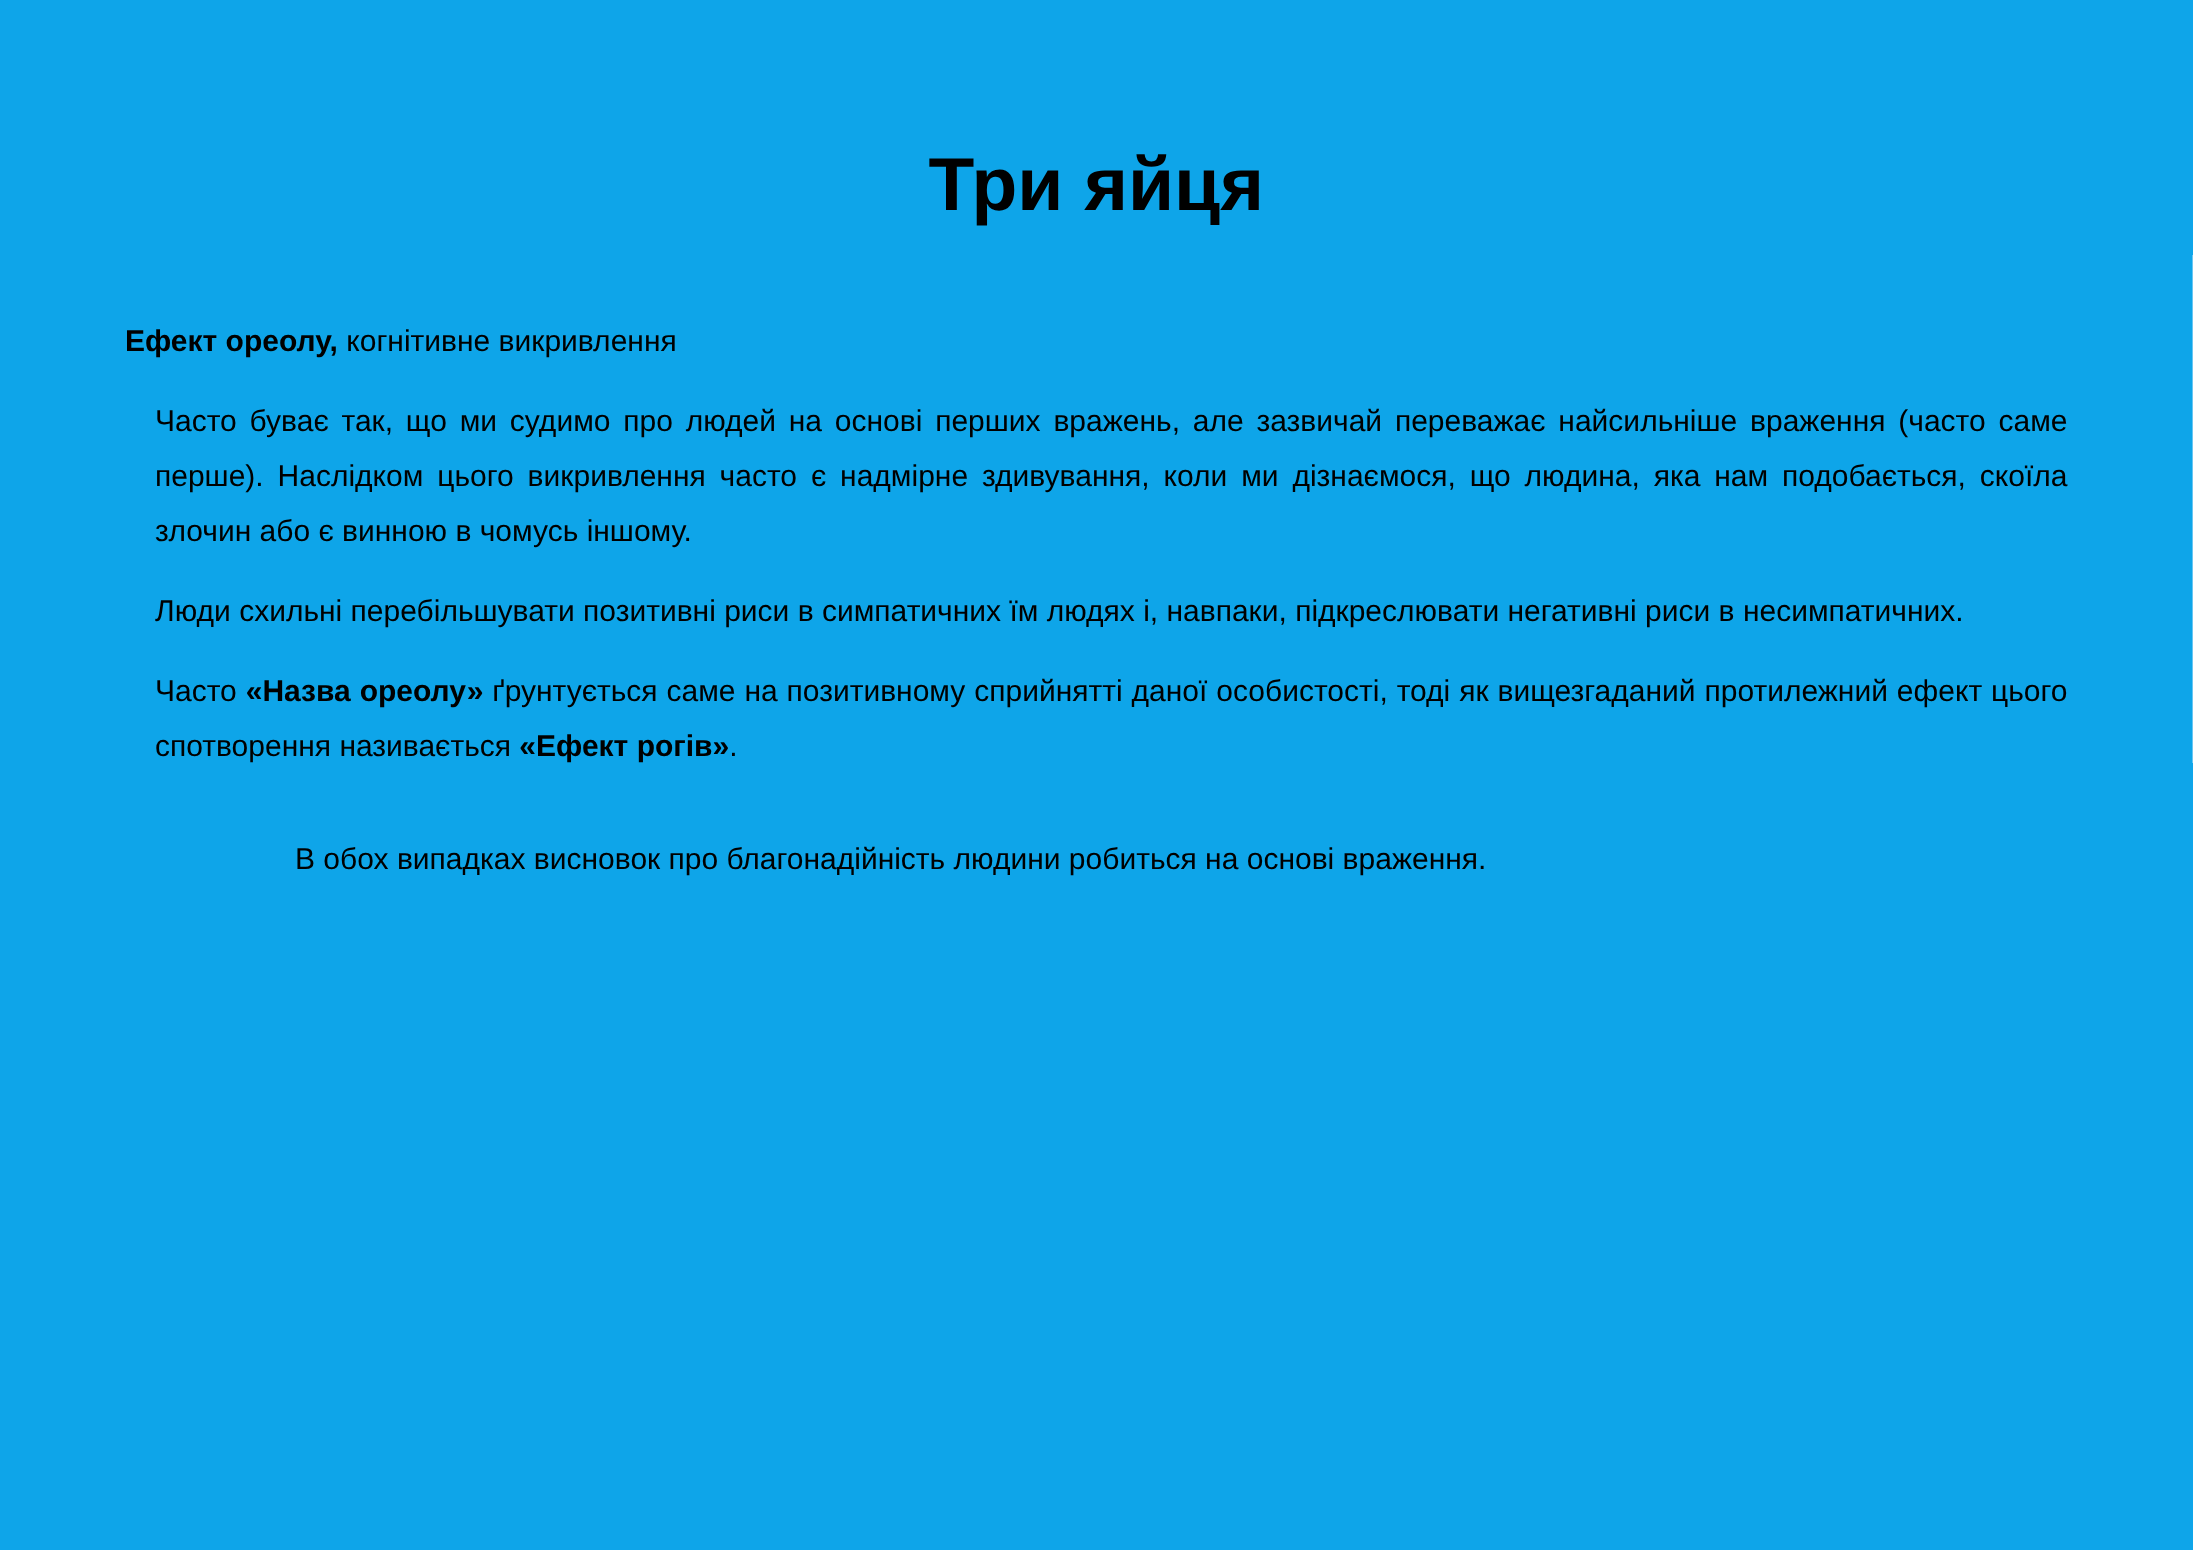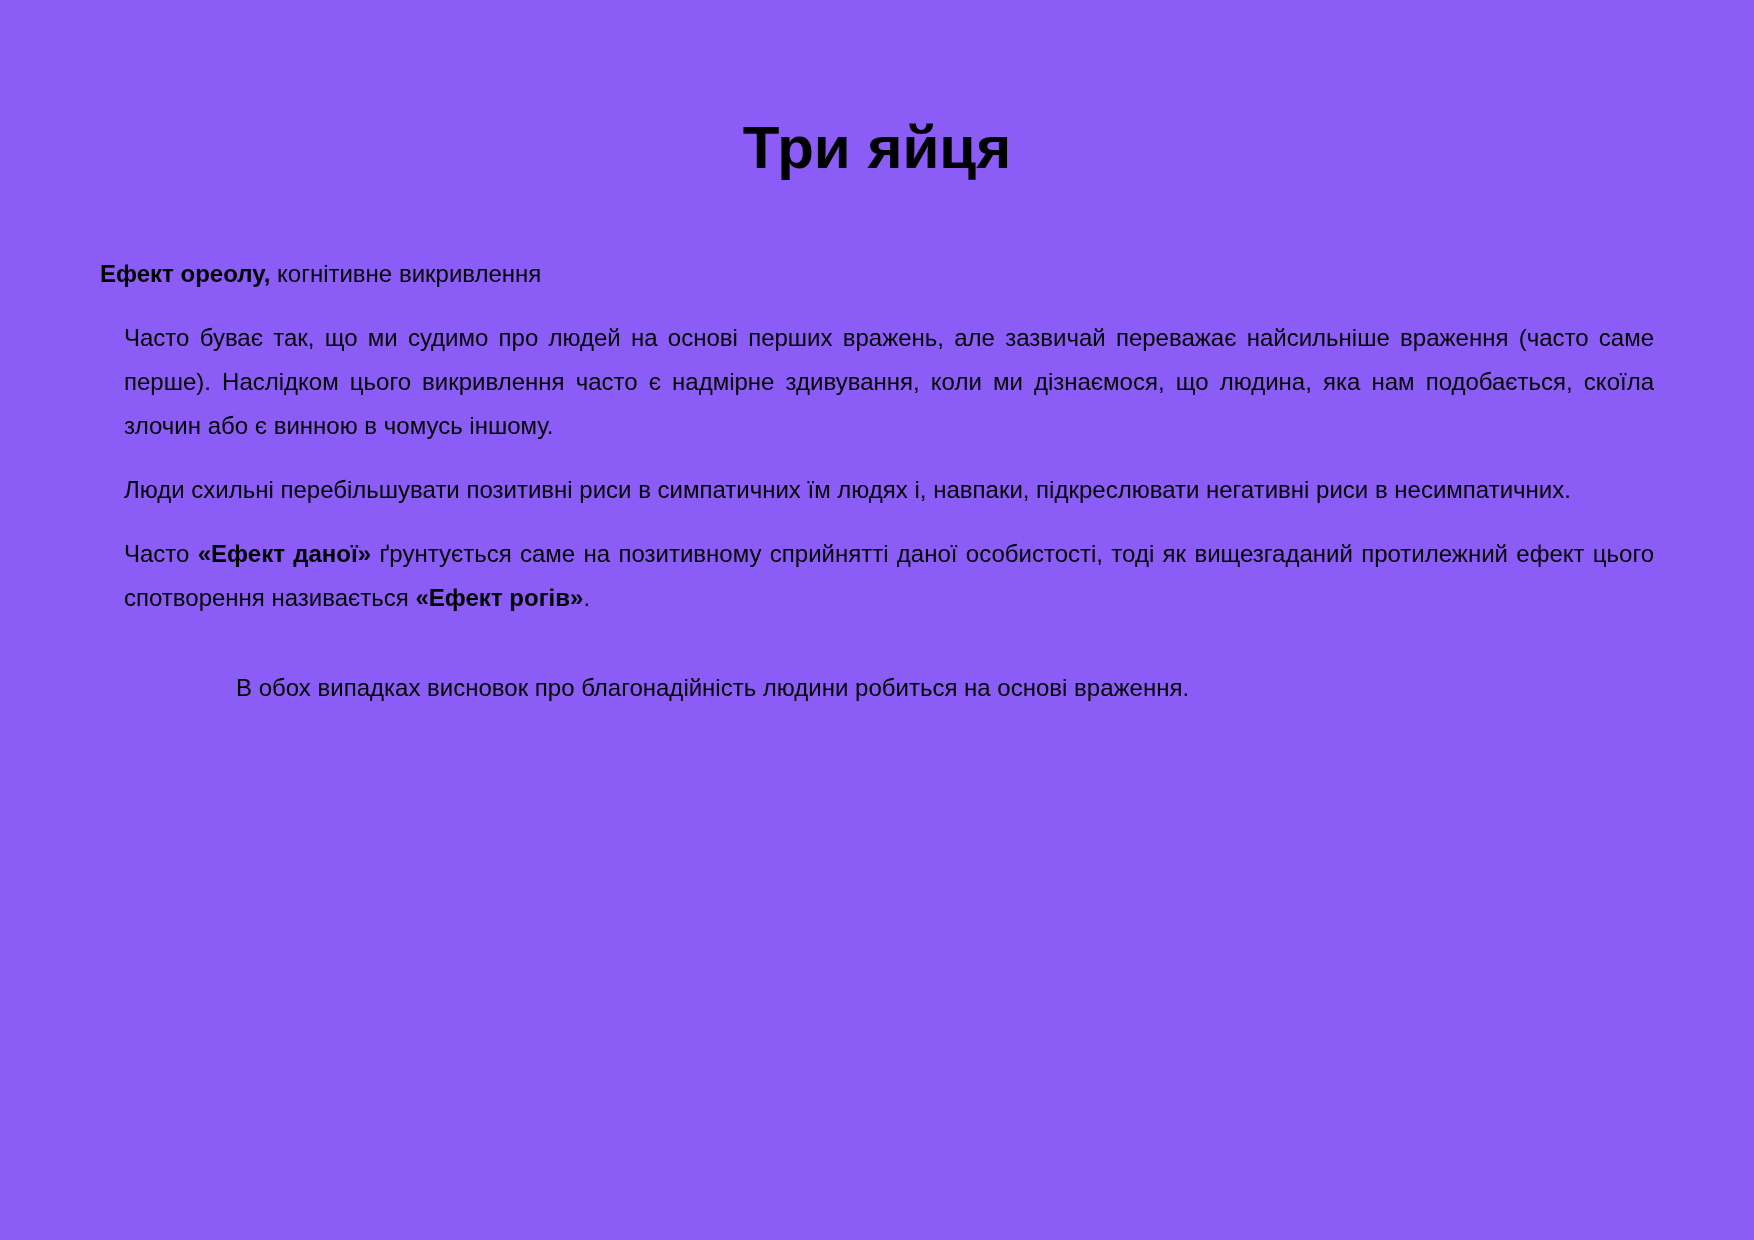--- a/index.html
+++ b/index.html
@@ -12,21 +12,21 @@
     height: 1240px;
     overflow: hidden;
     font-family: "Liberation Sans", "DejaVu Sans", sans-serif;
     color: #000000;
   }
   .page {
     box-sizing: border-box;
     width: 1754px;
     height: 1240px;
     padding: 0 100px;
-    background: #8b5cf6;
+    background: #0ea5e9;
   }
   .doc-title {
     margin: 0;
     padding-top: 112px;
     padding-bottom: 0;
     text-align: center;
     font-size: 60px;
     line-height: 72px;
     font-weight: 700;
     letter-spacing: 0px;
@@ -61,18 +61,18 @@
   <h1 class="doc-title">Три яйця</h1>
 
   <div class="body-text">
 
     <p class="left"><b>Ефект ореолу,</b><span> когнітивне викривлення</span></p>
 
     <p class="justified"><span>Часто буває так, що ми судимо про людей на основі перших вражень, але зазвичай переважає найсильніше враження (часто саме перше). Наслідком цього викривлення часто є надмірне здивування, коли ми дізнаємося, що людина, яка нам подобається, скоїла злочин або є винною в чомусь іншому.</span></p>
 
     <p class="justified"><span>Люди схильні перебільшувати позитивні риси в симпатичних їм людях і, навпаки, підкреслювати негативні риси в несимпатичних.</span></p>
 
-    <p class="justified"><span>Часто </span><b>«Ефект даної»</b><span> ґрунтується саме на позитивному сприйнятті даної особистості, тоді як вищезгаданий протилежний ефект цього спотворення називається </span><b>«Ефект рогів»</b><span>.</span></p>
+    <p class="justified"><span>Часто </span><b>«Назва ореолу»</b><span> ґрунтується саме на позитивному сприйнятті даної особистості, тоді як вищезгаданий протилежний ефект цього спотворення називається </span><b>«Ефект рогів»</b><span>.</span></p>
 
     <p class="indented"><span>В обох випадках висновок про благонадійність людини робиться на основі враження.</span></p>
 
   </div>
 </div>
 
 </body></html>

